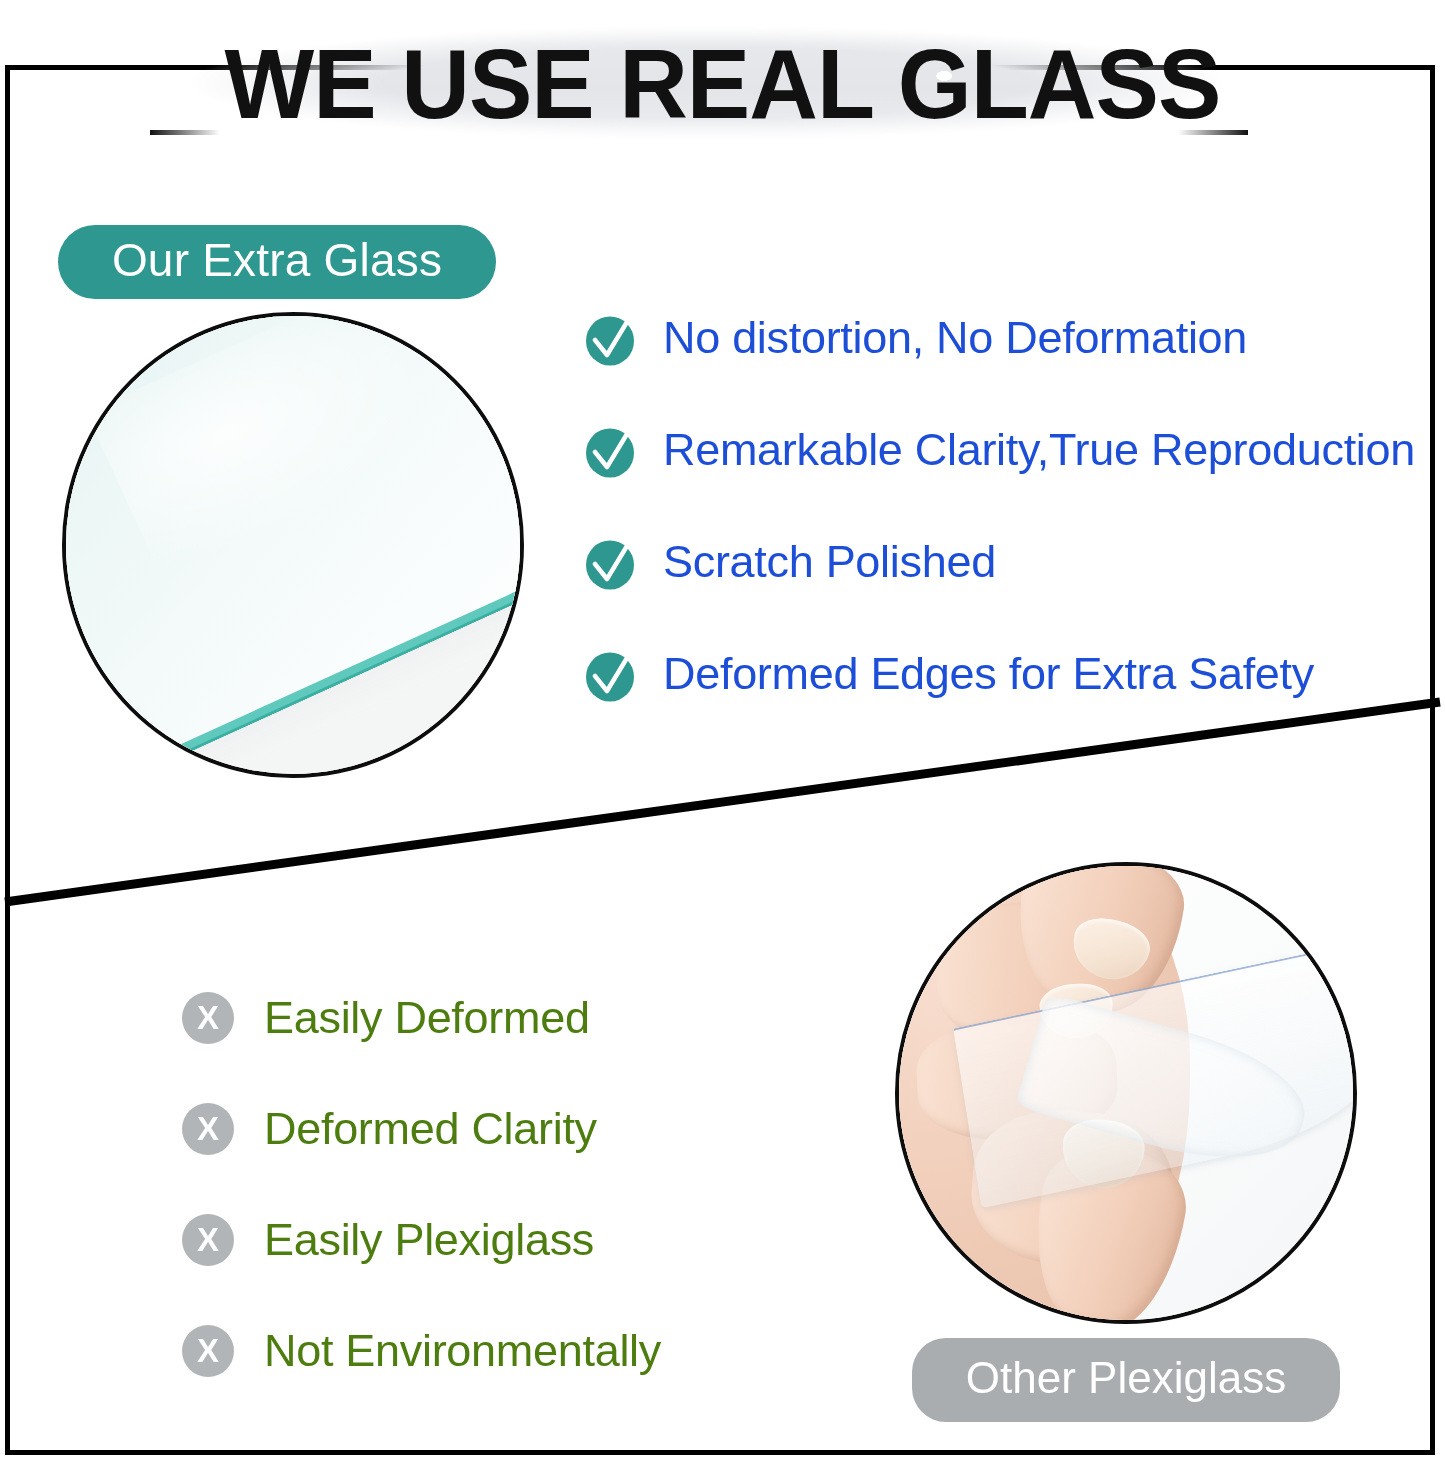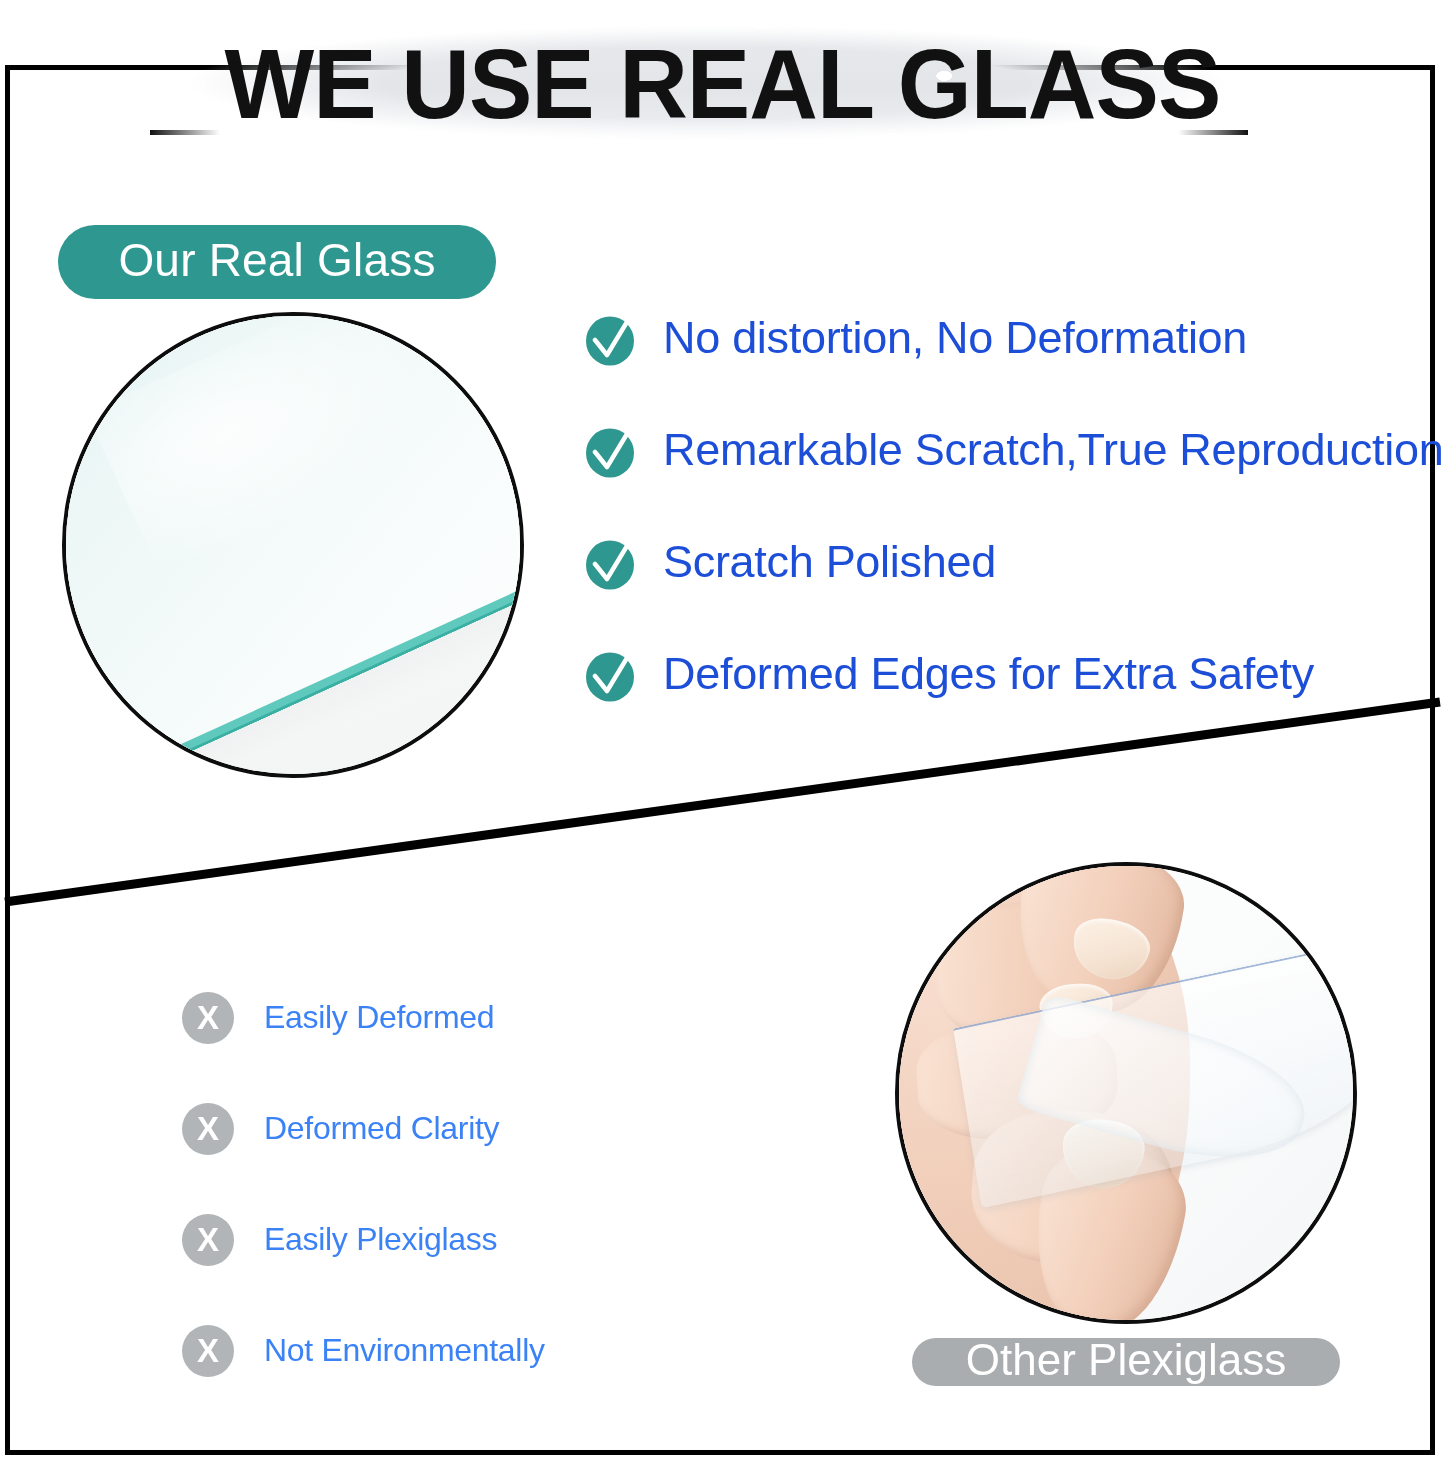--- a/index.html
+++ b/index.html
@@ -206,23 +206,23 @@
     border-radius:50%;
     background:#B1B5B7;
     margin-right:30px;
     display:flex; align-items:center; justify-content:center;
     color:#ffffff;
     font-size:33px;
     font-weight:700;
     line-height:52px;
   }
   .x-row .label {
-    font-size:32px;
+    font-size:45px;
     font-weight:400;
-    color:#3b82f6;
+    color:#4d7c0f;
     letter-spacing:-0.3px;
     white-space:nowrap;
   }
 
   #photo-plexi {
     position:absolute;
     left:895px; top:862px;
     width:462px; height:462px;
     border-radius:50%;
     border:4px solid #0d0d0d;
@@ -275,25 +275,25 @@
     width:62%; height:26%;
     background:linear-gradient(120deg, rgba(255,255,255,.75), rgba(245,250,252,.35));
     transform:rotate(16deg);
     border-radius:10% 44% 50% 8%;
     box-shadow:inset 0 0 12px rgba(200,215,225,.55);
   }
 
   #pill-other {
     position:absolute;
     left:912px; top:1338px;
-    width:428px; height:48px;
+    width:428px; height:84px;
     background:#A9ADAF;
     border-radius:34px;
     z-index:7;
-    display:flex; justify-content:center;
+    display:flex; align-items:center; justify-content:center;
   }
   #pill-other span {
     color:#ffffff;
     font-size:44px;
     font-weight:400;
     line-height:44px;
     padding-bottom:4px;
   }
 </style>
 </head>
@@ -305,21 +305,21 @@
 <div id="brush-edge-l"></div>
 <div id="brush-edge-r"></div>
 
 <div id="title">WE USE REAL GLASS</div>
 
 <svg id="divider" viewBox="0 0 1445 260" preserveAspectRatio="none">
   <line x1="1440" y1="22" x2="5" y2="222" stroke="#000000" stroke-width="9"></line>
 </svg>
 
 <div id="pill-real">
-  <span>Our Real Glass</span>
+  <span>Our Extra Glass</span>
 </div>
 
 <div id="photo-glass">
   <div class="glass-bg"></div>
   <div class="glass-shadow"></div>
   <div class="glass-plate"></div>
   <div class="glass-edge"></div>
   <div class="glass-edge-dark"></div>
   <div class="glass-hi"></div>
 </div>
@@ -336,21 +336,21 @@
     <span class="label">No distortion, No Deformation</span>
   </div>
 
   <div class="check-row">
     <span class="check-ico">
       <svg width="52" height="56" viewBox="0 0 52 56">
         <ellipse cx="25" cy="31" rx="24" ry="24.5" fill="#2E9890"></ellipse>
         <path d="M10 30 L22 45 L48 2" fill="none" stroke="#ffffff" stroke-width="4.5" stroke-linecap="round" stroke-linejoin="round"></path>
       </svg>
     </span>
-    <span class="label">Remarkable Scratch,True Reproduction</span>
+    <span class="label">Remarkable Clarity,True Reproduction</span>
   </div>
 
   <div class="check-row">
     <span class="check-ico">
       <svg width="52" height="56" viewBox="0 0 52 56">
         <ellipse cx="25" cy="31" rx="24" ry="24.5" fill="#2E9890"></ellipse>
         <path d="M10 30 L22 45 L48 2" fill="none" stroke="#ffffff" stroke-width="4.5" stroke-linecap="round" stroke-linejoin="round"></path>
       </svg>
     </span>
     <span class="label">Scratch Polished</span>

